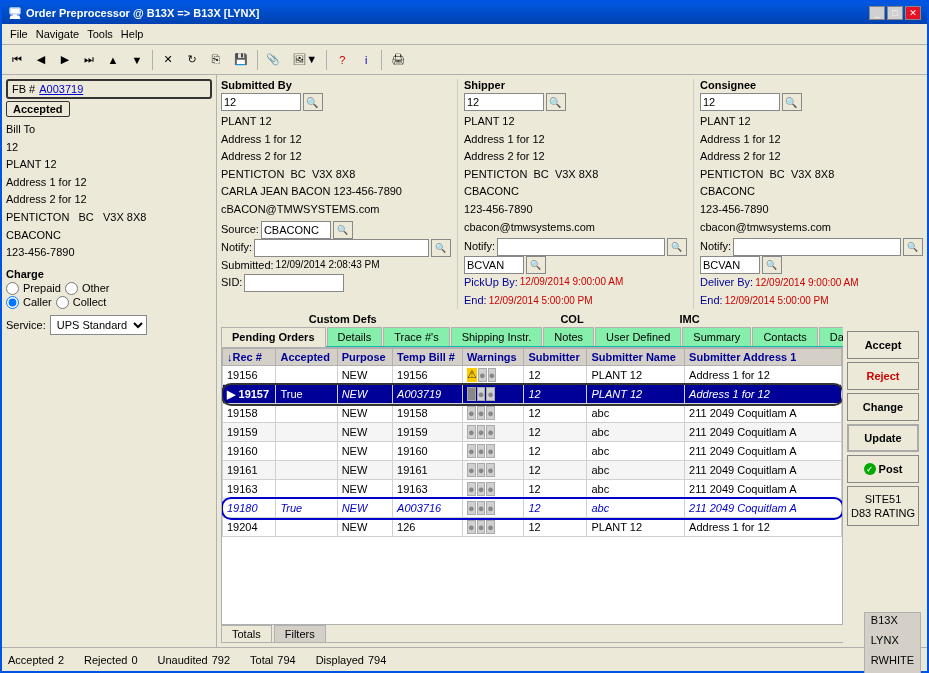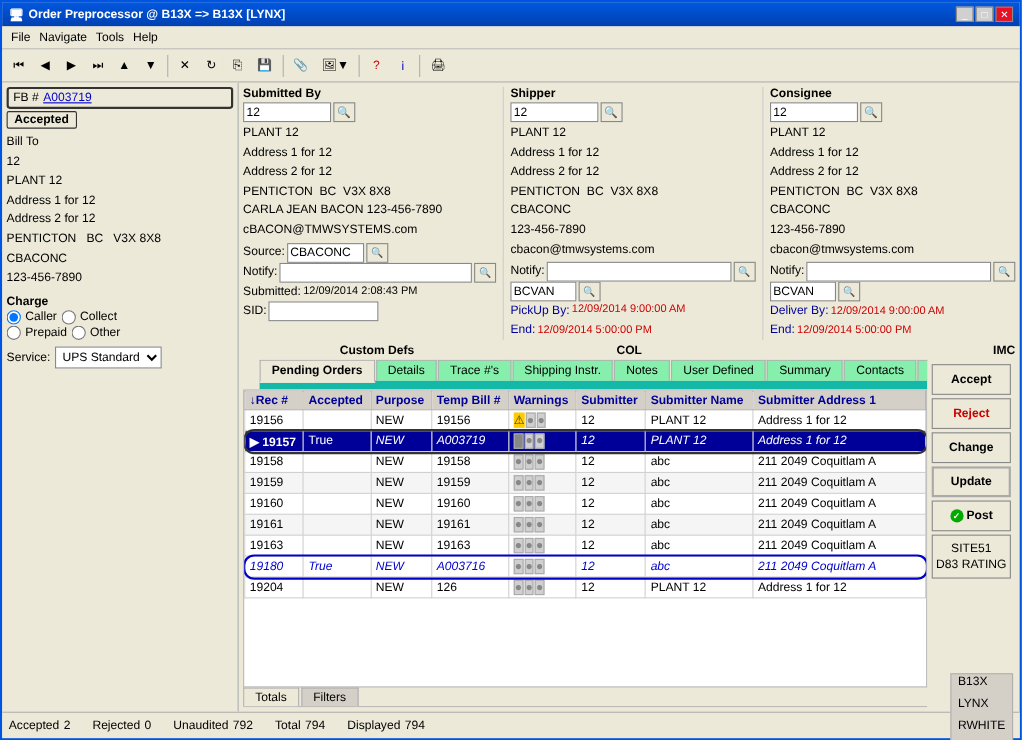--- a/index.html
+++ b/index.html
@@ -25,21 +25,21 @@
     .radio-row input { margin: 0; }
     .service-row { display: flex; align-items: center; gap: 4px; margin-top: 6px; }
     .service-select { height: 20px; border: 1px solid #888; background: white; padding: 0 2px; }
     .main-area { flex: 1; display: flex; flex-direction: column; padding: 4px; overflow: hidden; }
     .info-input { border: 1px solid #888; background: white; height: 18px; padding: 0 2px; }
     .search-btn { width: 20px; height: 18px; border: 1px solid #888; background: #ece9d8; cursor: pointer; display: flex; align-items: center; justify-content: center; font-size: 10px; }
     .notify-input { border: 1px solid #888; background: white; height: 18px; flex: 1; }
     .small-btn { width: 20px; height: 18px; border: 1px solid #888; background: #ece9d8; cursor: pointer; font-size: 9px; display: flex; align-items: center; justify-content: center; }
     .tabs-and-buttons { display: flex; flex: 1; overflow: hidden; }
     .tabs-area { flex: 1; display: flex; flex-direction: column; overflow: hidden; }
-    .tab-bar { display: flex; border-bottom: 8px solid #14b8a6; flex-wrap: nowrap; margin-left: 15px; }
+    .tab-bar { display: flex; border-bottom: 1px solid #14b8a6; flex-wrap: nowrap; }
     .tab { padding: 3px 10px; border: 1px solid #b0b0b0; border-bottom: none; background: #86efac; cursor: pointer; margin-right: 1px; white-space: nowrap; font-size: 11px; }
     .tab.active { background: #ece9d8; font-weight: bold; border-bottom: 2px solid #ece9d8; margin-bottom: -2px; }
     .table-container { flex: 1; overflow: auto; border: 1px solid #b0b0b0; background: white; }
     table { width: 100%; border-collapse: collapse; }
     table th { background: #d4d0c8; border: 1px solid #b0b0b0; padding: 2px 4px; text-align: left; color: #000099; cursor: pointer; white-space: nowrap; font-size: 11px; position: sticky; top: 0; }
     table td { border: 1px solid #d0d0d0; padding: 2px 4px; white-space: nowrap; font-size: 11px; }
     .row-normal { background: white; }
     .row-normal:nth-child(even) { background: #f5f5f5; }
     .warning-icons { display: flex; gap: 1px; }
     .warn-yellow { background: #ffcc00; color: #333; }
@@ -124,30 +124,30 @@
           <span>BC</span>&nbsp;&nbsp;
           <span>V3X 8X8</span>
         </div>
         <div class="line">CBACONC</div>
         <div class="line">123-456-7890</div>
       </div>
 
       <div class="charge-group">
         <div class="charge-title">Charge</div>
         <div class="radio-row">
+          <input type="radio" name="charge" style="">
+          <span>Prepaid</span>
+          <input type="radio" name="charge" style="">
+          <span>Other</span>
+        </div>
+        <div class="radio-row">
           <input type="radio" name="charge" checked="" style="">
           <span>Caller</span>
           <input type="radio" name="charge" style="">
           <span>Collect</span>
-        </div>
-        <div class="radio-row">
-          <input type="radio" name="charge" style="">
-          <span>Prepaid</span>
-          <input type="radio" name="charge" style="">
-          <span>Other</span>
         </div>
       </div>
       <div class="service-row">
         <span>Service:</span>
         <select class="service-select">
           <option>UPS Standard</option>
         </select>
       </div>
     </div>
 
@@ -266,21 +266,21 @@
               <span style="color:#000099;">End:</span>
               <span style="color:#cc0000;font-size:10px;">12/09/2014 5:00:00 PM</span>
             </div>
           </div>
         </div>
       </div>
 
       <div style="display:flex;gap:0;margin-bottom:2px;font-size:11px;font-weight:bold;">
         <span style="flex:1;text-align:center;">Custom Defs</span>
         <span style="width:215px;text-align:center;">COL</span>
-        <span style="flex:1;text-align:right;">IMC</span>
+        <span style="flex:1;text-align:left;">IMC</span>
       </div>
 
       <div class="tabs-and-buttons">
         <div class="tabs-area">
 
           <div class="tab-bar">
             <div class="tab active">Pending Orders</div>
             <div class="tab">Details</div>
             <div class="tab">Trace #'s</div>
             <div class="tab">Shipping Instr.</div>

